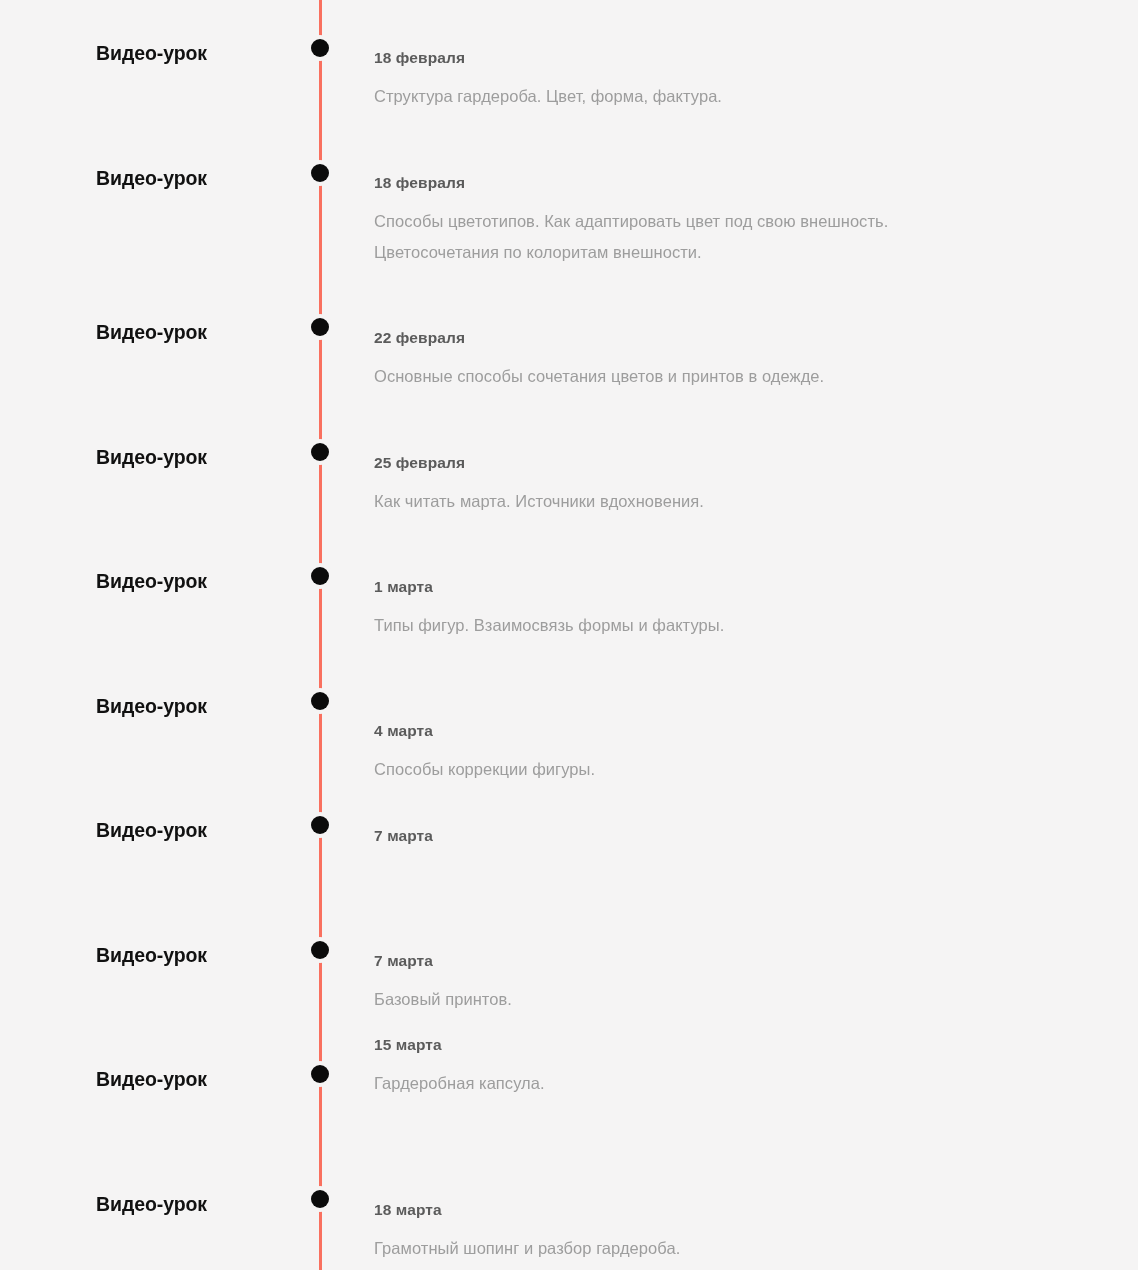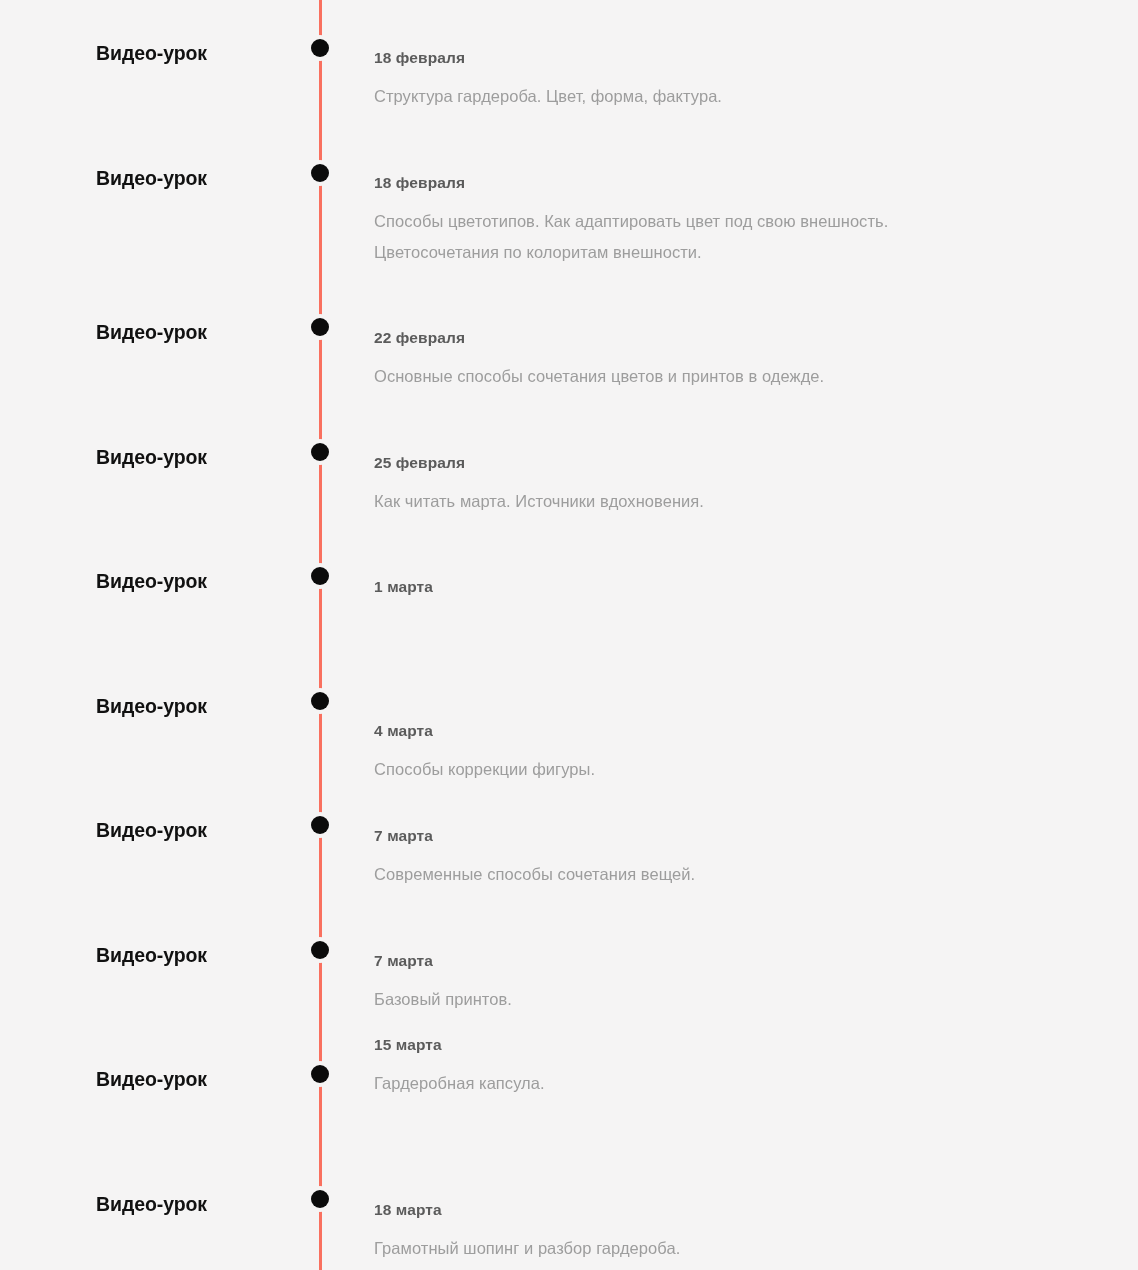--- a/index.html
+++ b/index.html
@@ -132,36 +132,36 @@
         <div class="tl-content" style="top: 454px;">
           <div class="tl-date">25 февраля</div>
           <div class="tl-desc-line">Как читать марта. Источники вдохновения.</div>
         </div>
       </div>
       <div class="tl-item" style="top: 0px;">
         <div class="tl-label" style="top: 572px;">Видео-урок</div>
         <div class="tl-dot" style="top: 567px;"></div>
         <div class="tl-content" style="top: 578px;">
           <div class="tl-date">1 марта</div>
+          <div class="tl-desc-line">Типы фигур. Взаимосвязь формы и фактуры.</div>
         </div>
       </div>
       <div class="tl-item" style="top: 0px;">
         <div class="tl-label" style="top: 697px;">Видео-урок</div>
         <div class="tl-dot" style="top: 692px;"></div>
         <div class="tl-content" style="top: 722px;">
           <div class="tl-date">4 марта</div>
           <div class="tl-desc-line">Способы коррекции фигуры.</div>
         </div>
       </div>
       <div class="tl-item" style="top: 0px;">
         <div class="tl-label" style="top: 821px;">Видео-урок</div>
         <div class="tl-dot" style="top: 816px;"></div>
         <div class="tl-content" style="top: 827px;">
           <div class="tl-date">7 марта</div>
-          <div class="tl-desc-line">Современные способы сочетания вещей.</div>
         </div>
       </div>
       <div class="tl-item" style="top: 0px;">
         <div class="tl-label" style="top: 946px;">Видео-урок</div>
         <div class="tl-dot" style="top: 941px;"></div>
         <div class="tl-content" style="top: 952px;">
           <div class="tl-date">7 марта</div>
           <div class="tl-desc-line">Базовый принтов.</div>
         </div>
       </div>

